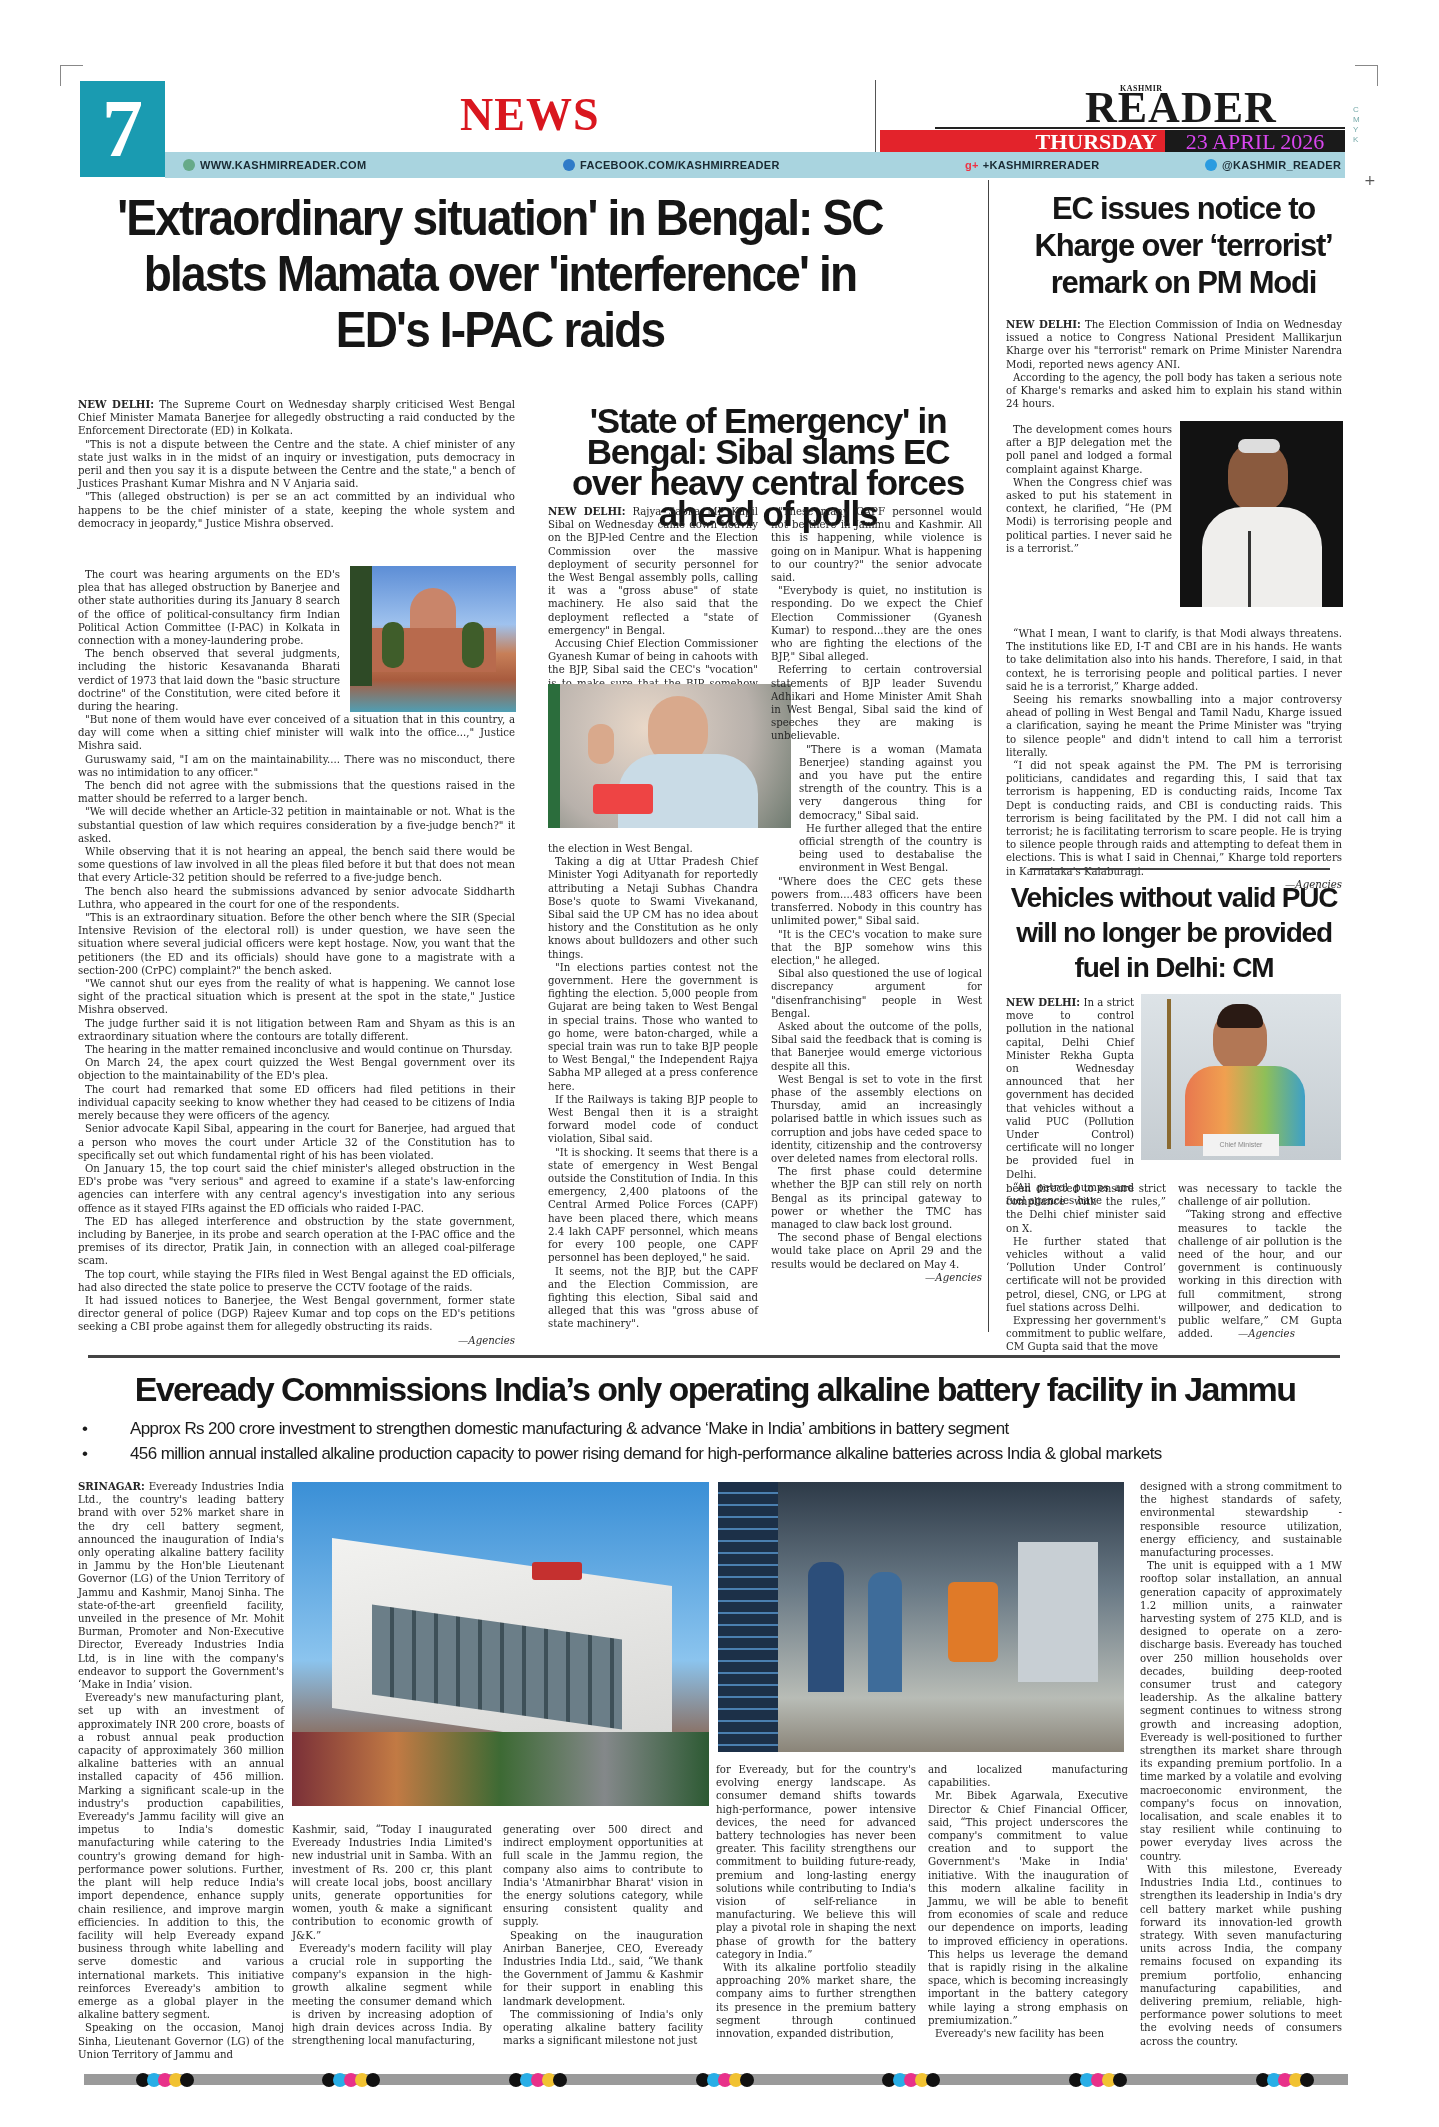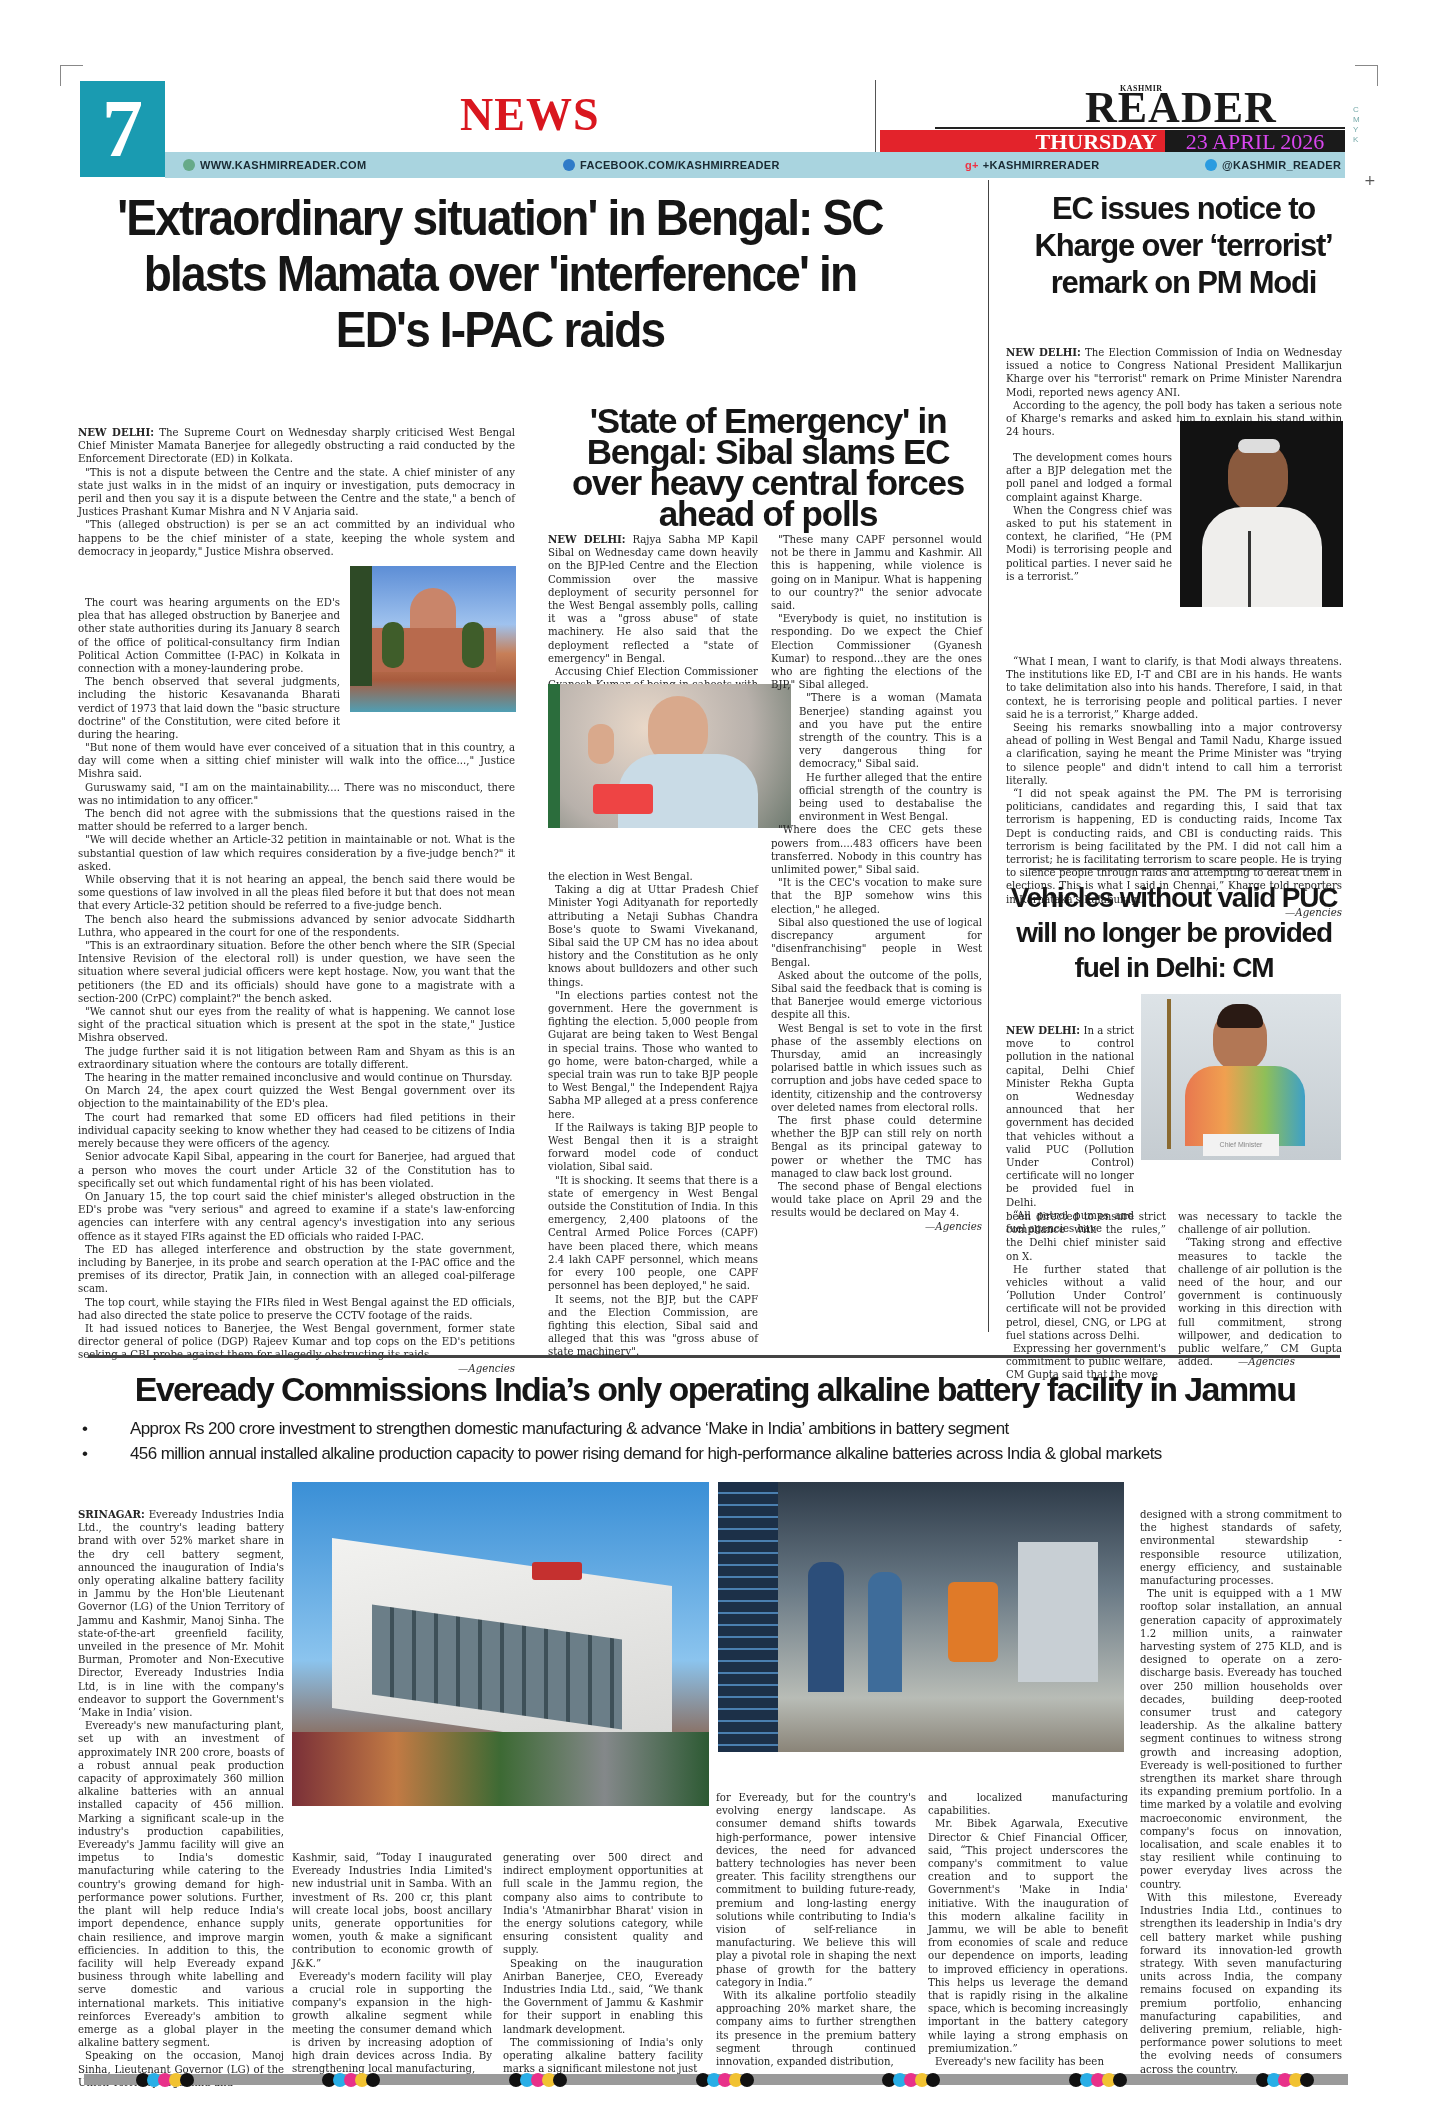--- a/index.html
+++ b/index.html
@@ -30,21 +30,21 @@
   .social { position: absolute; top: 0; height: 26px; line-height: 26px;
             font-family: "Liberation Sans", sans-serif; font-weight: bold; font-size: 11px;
             color: #1a2a33; letter-spacing: 0.3px; white-space: nowrap; }
   .social .ic { display: inline-block; width: 12px; height: 12px; border-radius: 50%;
                 vertical-align: -2px; margin-right: 5px; }
   .mainhead { left: 70px; top: 190px; width: 860px; font-family: "Liberation Sans", sans-serif;
               font-weight: bold; font-size: 50px; line-height: 56px; text-align: center;
               letter-spacing: -2px; transform: scaleX(0.92); transform-origin: center top; color: #161616; }
   .subhead { font-family: "Liberation Sans", sans-serif; font-weight: bold; color: #161616;
              text-align: center; letter-spacing: -1.2px; }
-  .body { font-size: 10.2px; line-height: 13.2px; text-align: justify; color: #262626; margin-top: 28px; }
+  .body { font-size: 10.2px; line-height: 13.2px; text-align: justify; color: #262626; }
   .body p { margin: 0; text-indent: 7px; }
   .body p.first { text-indent: 0; }
   .dateline { font-weight: bold; }
   .credit { text-align: right; font-style: italic; font-size: 10.2px; }
   .colrule { width: 1px; background: #444; }
   .hrule { height: 3px; background: #444; }
   .photo { overflow: hidden; }
   .bullets { font-family: "Liberation Sans", sans-serif; font-size: 17px; line-height: 25px;
              color: #1c1c1c; letter-spacing: -0.6px; }
   .bullets div { position: relative; padding-left: 48px; }
@@ -147,20 +147,21 @@
   <p>Taking a dig at Uttar Pradesh Chief Minister Yogi Adityanath for reportedly attributing a Netaji Subhas Chandra Bose's quote to Swami Vivekanand, Sibal said the UP CM has no idea about history and the Constitution as he only knows about bulldozers and other such things.</p>
   <p>"In elections parties contest not the government. Here the government is fighting the election. 5,000 people from Gujarat are being taken to West Bengal in special trains. Those who wanted to go home, were baton-charged, while a special train was run to take BJP people to West Bengal," the Independent Rajya Sabha MP alleged at a press conference here.</p>
   <p>If the Railways is taking BJP people to West Bengal then it is a straight forward model code of conduct violation, Sibal said.</p>
   <p>"It is shocking. It seems that there is a state of emergency in West Bengal outside the Constitution of India. In this emergency, 2,400 platoons of the Central Armed Police Forces (CAPF) have been placed there, which means 2.4 lakh CAPF personnel, which means for every 100 people, one CAPF personnel has been deployed," he said.</p>
   <p>It seems, not the BJP, but the CAPF and the Election Commission, are fighting this election, Sibal said and alleged that this was "gross abuse of state machinery".</p>
 </div>
 
 <div class="abs body" style="left:771px;top:505px;width:211px;">
   <p>"These many CAPF personnel would not be there in Jammu and Kashmir. All this is happening, while violence is going on in Manipur. What is happening to our country?" the senior advocate said.</p>
   <p>"Everybody is quiet, no institution is responding. Do we expect the Chief Election Commissioner (Gyanesh Kumar) to respond...they are the ones who are fighting the elections of the BJP," Sibal alleged.</p>
+  <p style="margin-left:0;">Referring to certain controversial statements of BJP leader Suvendu Adhikari and Home Minister Amit Shah in West Bengal, Sibal said the kind of speeches they are making is unbelievable.</p>
   <p style="margin-left:28px;">"There is a woman (Mamata Benerjee) standing against you and you have put the entire strength of the country. This is a very dangerous thing for democracy," Sibal said.</p>
   <p style="margin-left:28px;">He further alleged that the entire official strength of the country is being used to destabalise the environment in West Bengal.</p>
   <p>"Where does the CEC gets these powers from....483 officers have been transferred. Nobody in this country has unlimited power," Sibal said.</p>
   <p>"It is the CEC's vocation to make sure that the BJP somehow wins this election," he alleged.</p>
   <p>Sibal also questioned the use of logical discrepancy argument for "disenfranchising" people in West Bengal.</p>
   <p>Asked about the outcome of the polls, Sibal said the feedback that is coming is that Banerjee would emerge victorious despite all this.</p>
   <p>West Bengal is set to vote in the first phase of the assembly elections on Thursday, amid an increasingly polarised battle in which issues such as corruption and jobs have ceded space to identity, citizenship and the controversy over deleted names from electoral rolls.</p>
   <p>The first phase could determine whether the BJP can still rely on north Bengal as its principal gateway to power or whether the TMC has managed to claw back lost ground.</p>
   <p>The second phase of Bengal elections would take place on April 29 and the results would be declared on May 4.</p>
   <div class="credit">—Agencies</div>

